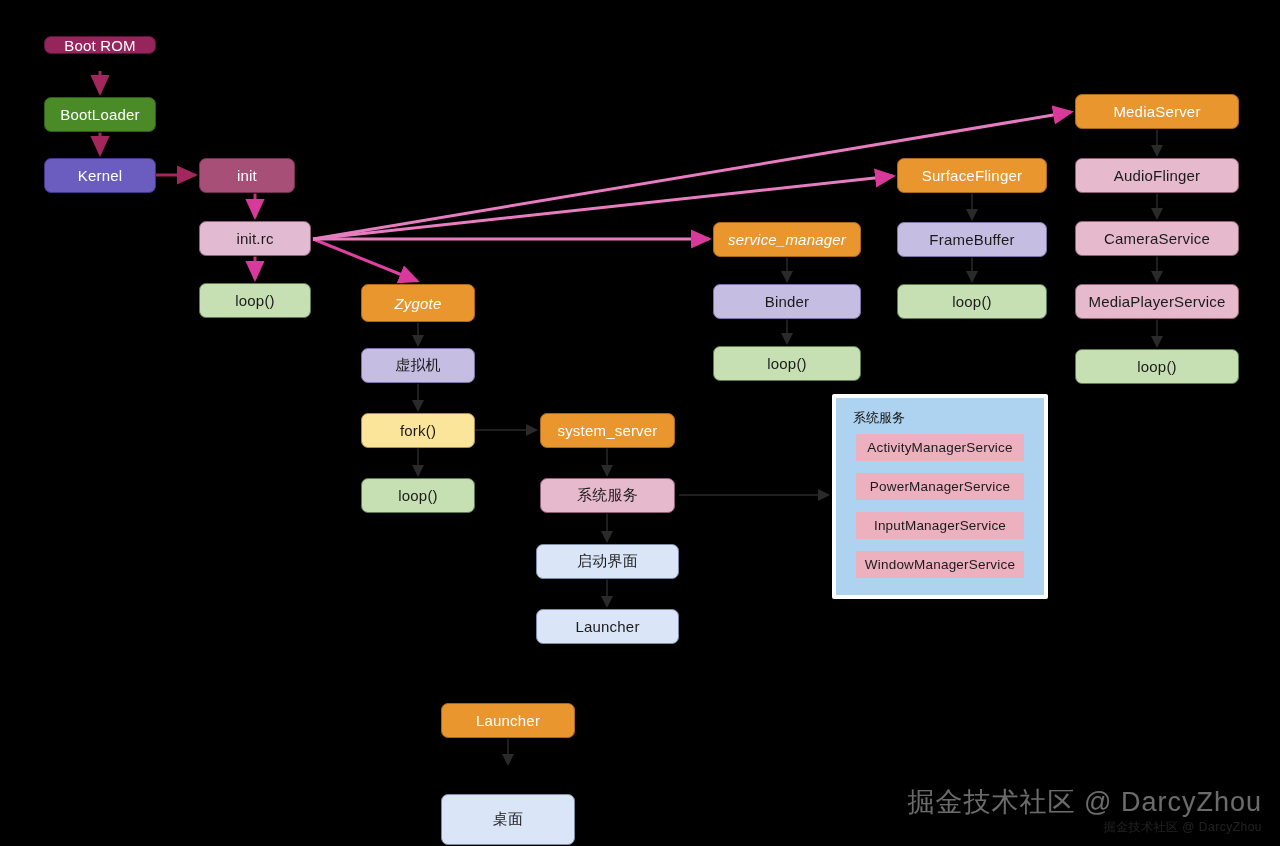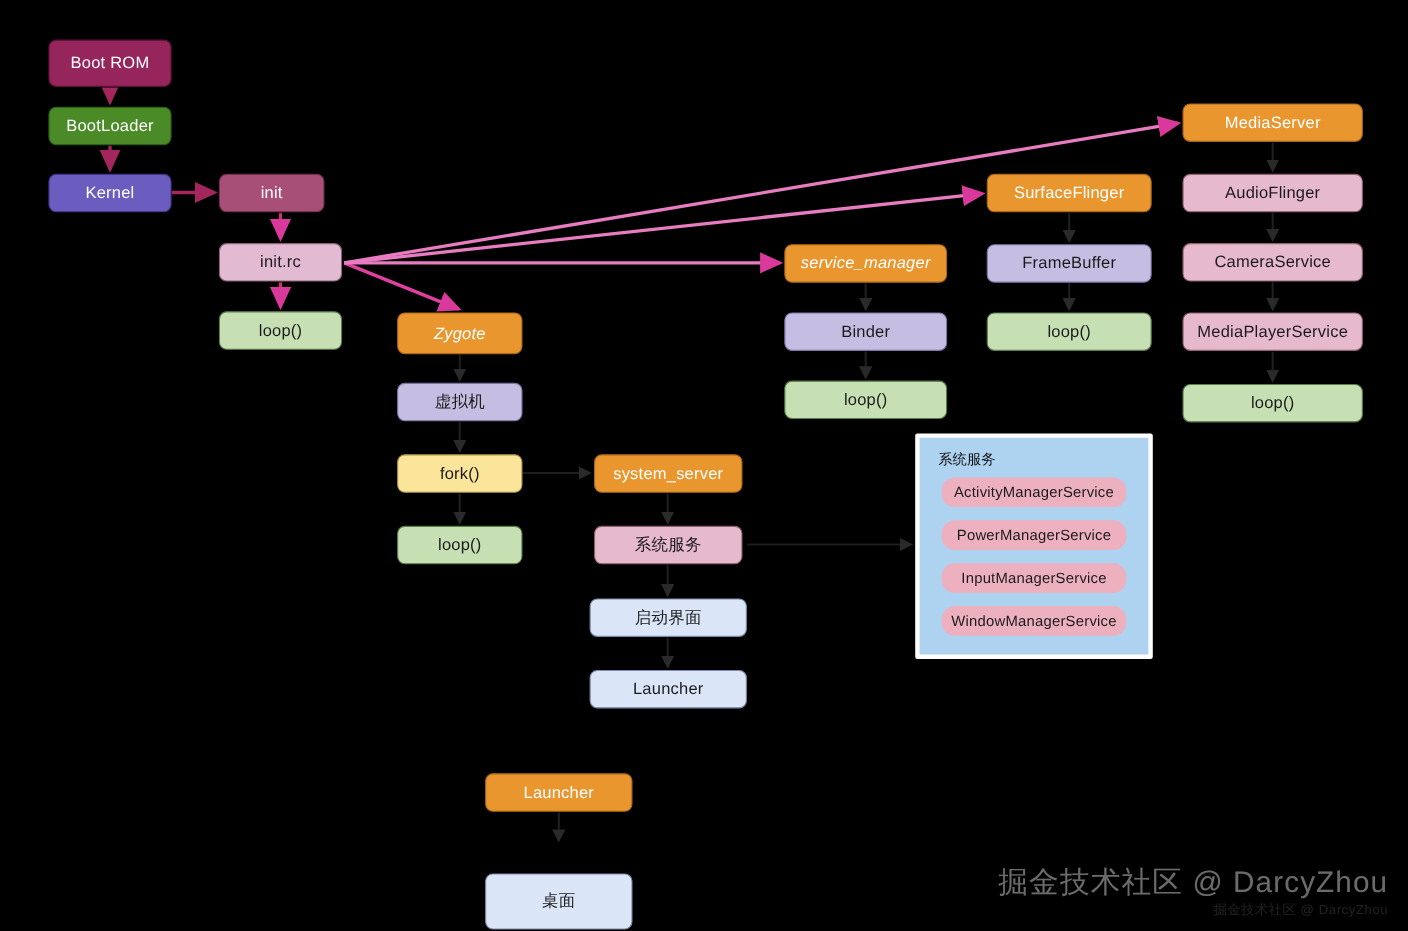--- a/index.html
+++ b/index.html
@@ -27,21 +27,21 @@
   .c-green    {background:#4a8b28;color:#fff;border-color:#2f5c18;}
   .c-kernel   {background:#6b5cc0;color:#fff;border-color:#41358a;}
   .c-init     {background:#a84f78;color:#fff;border-color:#70304f;}
   .c-pinklt   {background:#e2bad1;color:#1b1b1b;border-color:#8c6077;}
   .c-looplt   {background:#c6e0b4;color:#1b1b1b;border-color:#5d7a4b;}
   .c-orange   {background:#e8962d;color:#fff;border-color:#a8671a;}
   .c-lavender {background:#c6bde2;color:#1b1b1b;border-color:#7d74a6;}
   .c-yellow   {background:#fbe59b;color:#1b1b1b;border-color:#a79144;}
   .c-rose     {background:#e6b9cd;color:#1b1b1b;border-color:#8d6076;}
   .c-bluelt   {background:#dae6f8;color:#1b1b1b;border-color:#7d8ca8;}
-  .c-svcitem  {background:#edb0bf;color:#1b1b1b;border-color:#edb0bf;border-radius:12px;font-size:13.5px;box-shadow:none;}
+  .c-svcitem  {background:#edb0bf;color:#1b1b1b;border-color:#edb0bf;border-radius:0;font-size:13.5px;box-shadow:none;}
 
   
   #svc-panel{
     position:absolute;
     background:#aed3f0;
     border:4px solid #ffffff;
     box-sizing:border-box;
     border-radius:2px;
   }
   #svc-panel .panel-title{
@@ -171,21 +171,21 @@
     </g>
     <g>
       <line x1="1157" y1="256" x2="1157" y2="281" stroke="#1f1f1f" stroke-width="2" marker-end="url(#arrowGray)"></line>
     </g>
     <g>
       <line x1="1157" y1="319" x2="1157" y2="346" stroke="#1f1f1f" stroke-width="2" marker-end="url(#arrowGray)"></line>
     </g>
   </svg>
 
   <div id="node-layer">
-      <div class="node c-maroon" style="left: 44px; top: 36px; width: 112px; height: 43px;">Boot ROM</div>
+      <div class="node c-maroon" style="left: 44px; top: 36px; width: 112px; height: 18px;">Boot ROM</div>
       <div class="node c-green" style="left: 44px; top: 97px; width: 112px; height: 35px;">BootLoader</div>
       <div class="node c-kernel" style="left: 44px; top: 158px; width: 112px; height: 35px;">Kernel</div>
       <div class="node c-init" style="left: 199px; top: 158px; width: 96px; height: 35px;">init</div>
       <div class="node c-pinklt" style="left: 199px; top: 221px; width: 112px; height: 35px;">init.rc</div>
       <div class="node c-looplt" style="left: 199px; top: 283px; width: 112px; height: 35px;">loop()</div>
       <div class="node c-orange" style="left: 361px; top: 284px; width: 114px; height: 38px; font-style: italic;">Zygote</div>
       <div class="node c-lavender" style="left: 361px; top: 348px; width: 114px; height: 35px;">虚拟机</div>
       <div class="node c-yellow" style="left: 361px; top: 413px; width: 114px; height: 35px;">fork()</div>
       <div class="node c-looplt" style="left: 361px; top: 478px; width: 114px; height: 35px;">loop()</div>
       <div class="node c-orange" style="left: 540px; top: 413px; width: 135px; height: 35px;">system_server</div>

